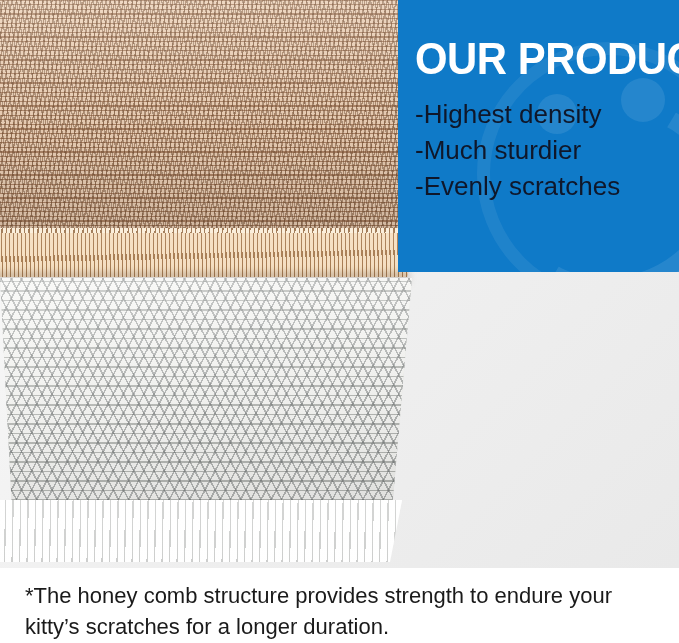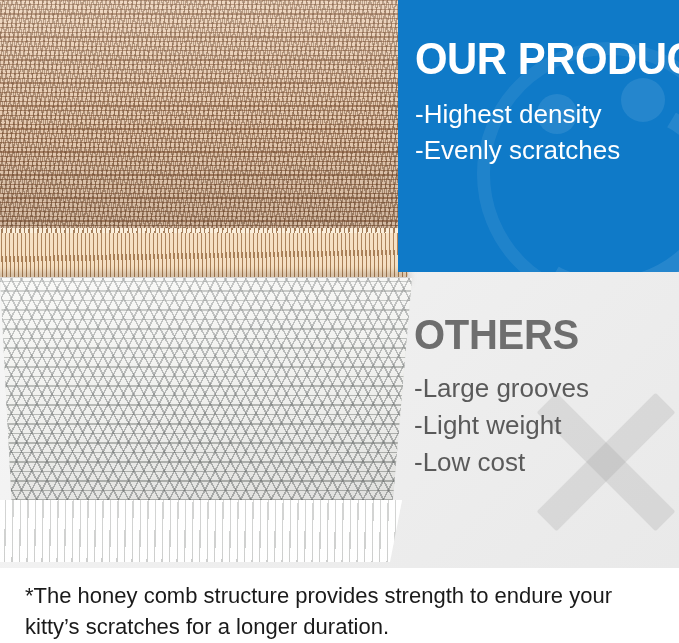--- a/index.html
+++ b/index.html
@@ -93,21 +93,21 @@
         transform:rotate(-14deg);}
   .smiley .ring{position:absolute;left:2px;top:4px;width:238px;height:238px;
         border:13px solid rgba(255,255,255,.07);border-radius:50%;}
 
   .blue-title{position:absolute;left:17px;top:36px;
         font-family:"Liberation Sans Narrow","Liberation Sans",sans-serif;
         font-weight:700;font-size:45px;line-height:46px;letter-spacing:-.5px;
         color:#ffffff;transform:scaleX(.93);transform-origin:left center;
         white-space:nowrap;}
   .blue-list{position:absolute;left:17px;top:96px;width:258px;}
-  .blue-list li{list-style:none;color:#ffffff;font-size:26px;line-height:36px;
+  .blue-list li{list-style:none;color:#0f172a;font-size:26px;line-height:36px;
         font-weight:300;white-space:nowrap;}
   .blue-list{margin:0;padding:0;}
 
   
   .others-panel{position:absolute;left:398px;top:272px;width:281px;height:296px;
         overflow:hidden;}
   .xmark{position:absolute;left:124px;top:106px;width:168px;height:168px;}
   .xmark span{position:absolute;left:50%;top:0;width:28px;height:168px;
         margin-left:-14px;background:rgba(150,150,150,.22);border-radius:2px;}
   .xmark .b1{transform:rotate(45deg);}
@@ -152,36 +152,25 @@
     <div class="blue-panel">
       <div class="smiley">
         <div class="ring"></div>
         <div class="eye eye1"></div>
         <div class="eye eye2"></div>
         <div class="mouth"></div>
       </div>
       <div class="blue-title">OUR PRODUCT</div>
       <ul class="blue-list">
         <li>-Highest density</li>
+        <li>-Much sturdier</li>
         <li>-Evenly scratches</li>
       </ul>
     </div>
 
-    <div class="others-panel">
-      <div class="xmark">
-        <span class="b1"></span>
-        <span class="b2"></span>
-      </div>
-      <div class="others-title">OTHERS</div>
-      <ul class="others-list">
-        <li>-Large grooves</li>
-        <li>-Light weight</li>
-        <li>-Low cost</li>
-      </ul>
-    </div>
 
   </div>
 
   <div class="caption">
     <p>*The honey comb structure provides strength to endure your kitty’s scratches for a longer duration.</p>
   </div>
 
 </div>
 
 </body></html>

